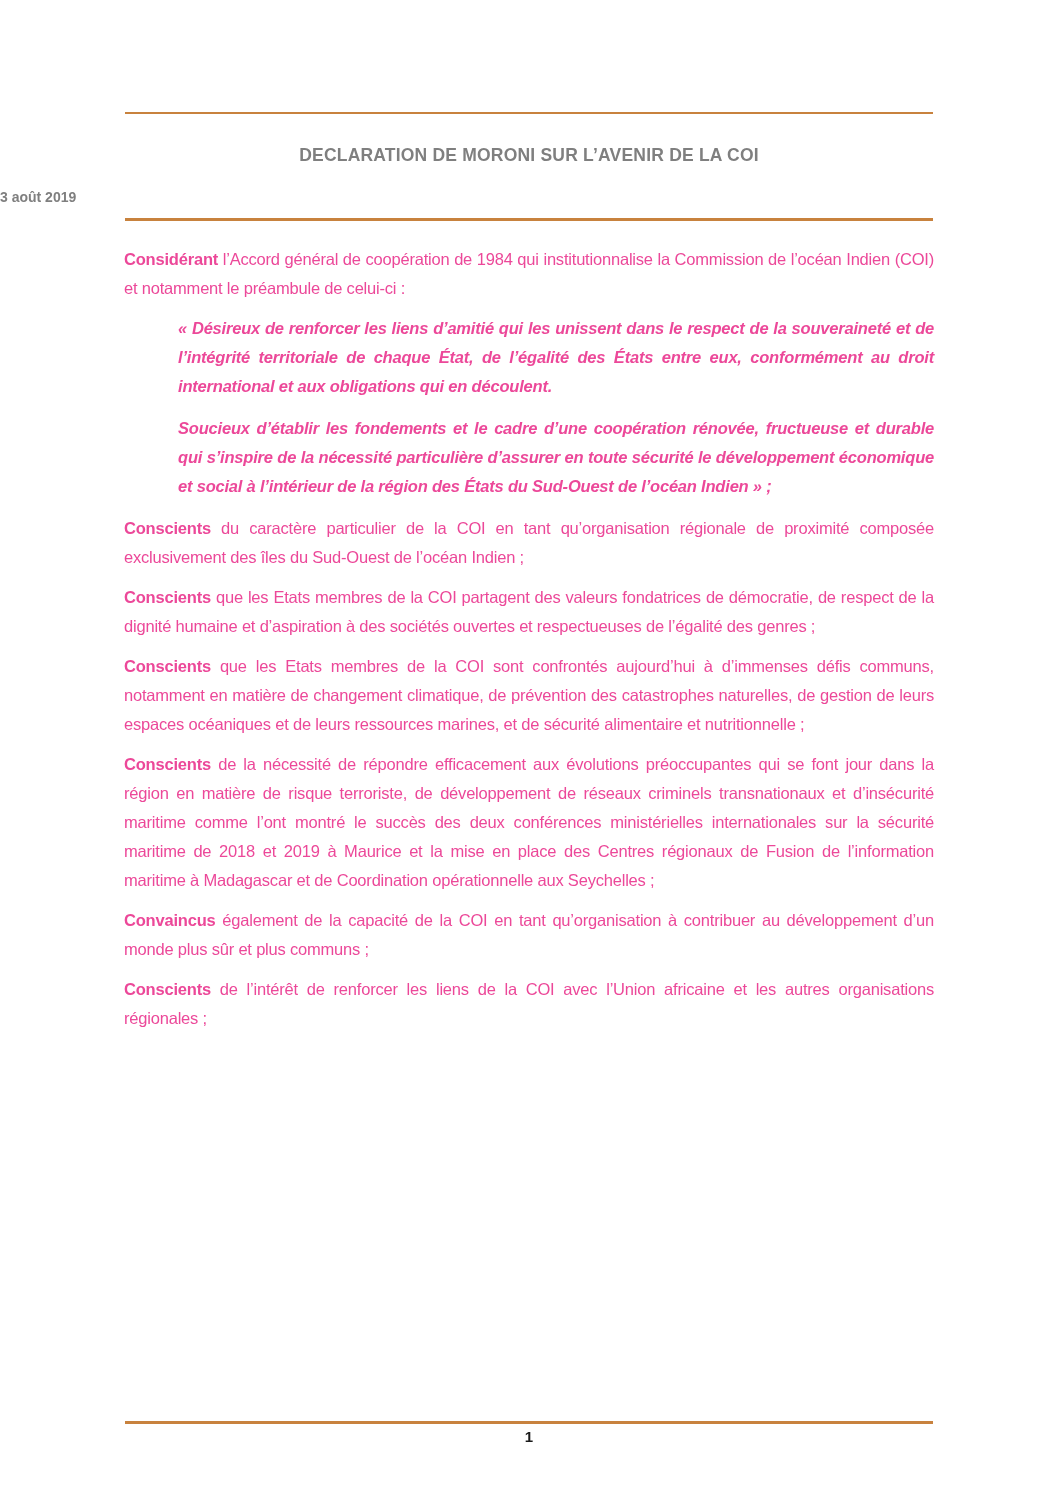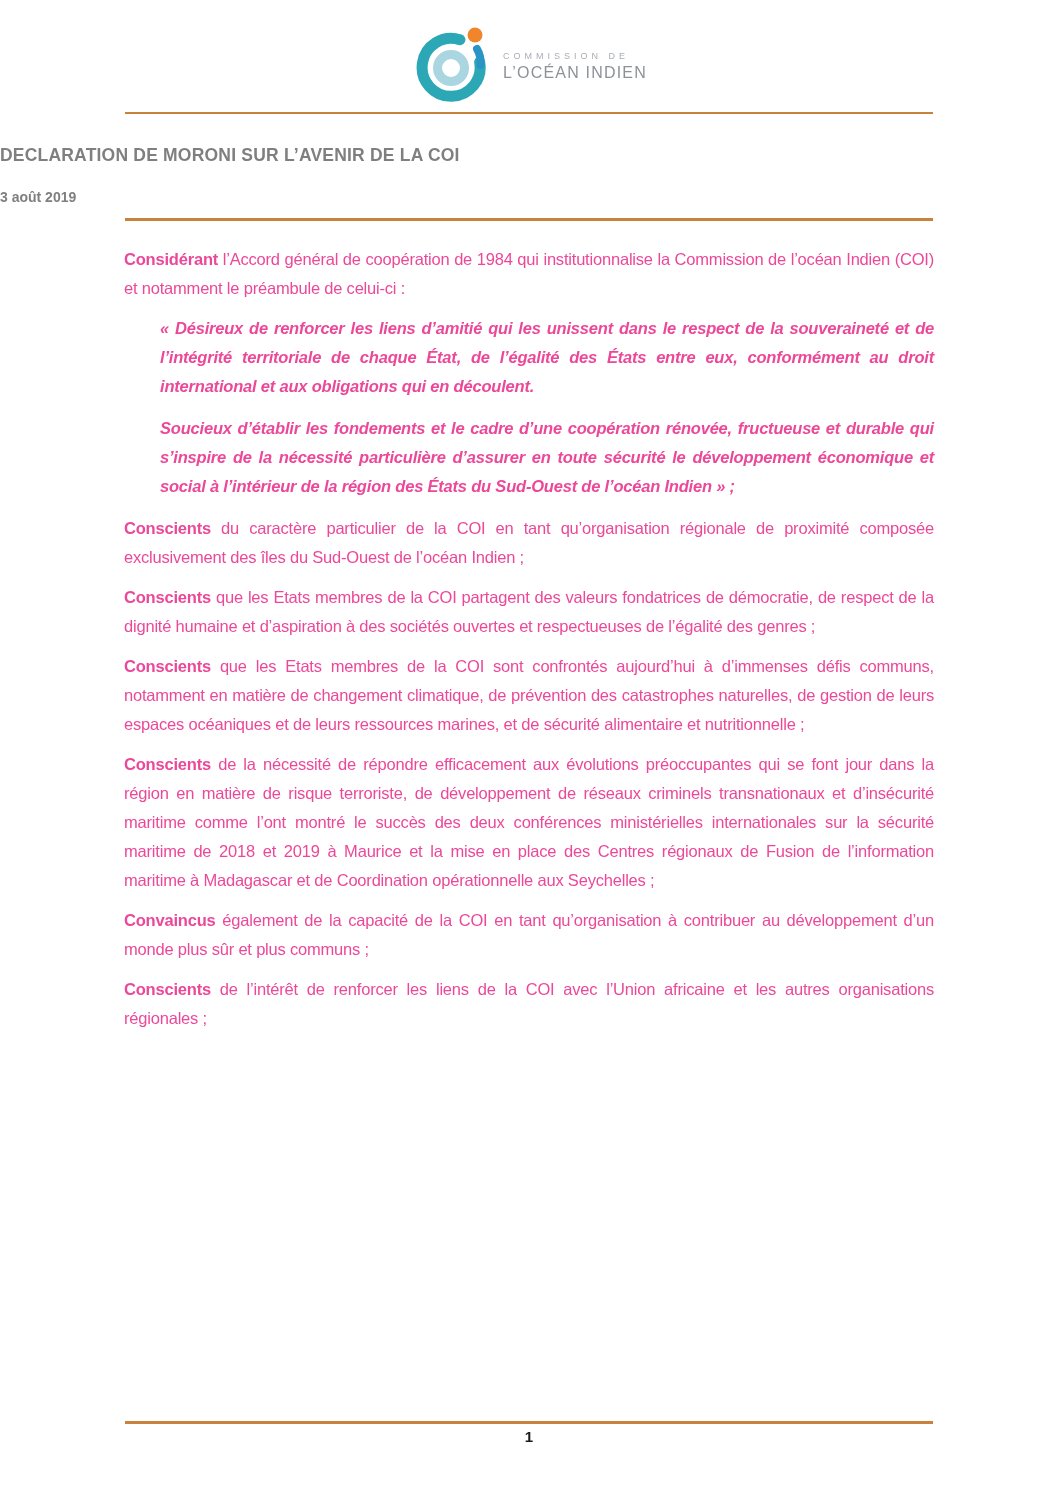--- a/index.html
+++ b/index.html
@@ -49,20 +49,21 @@
   }
   .rule-top    { top: 112px; height: 2px; }
   .rule-title  { top: 218px; height: 3px; }
   .rule-footer { top: 1421px; height: 3px; }
 
   .doc-title {
     position: absolute;
     top: 145px;
     left: 0;
     width: 100%;
+    text-align: center;
     color: #7f7f7f;
     font-weight: bold;
     font-size: 17.5px;
     letter-spacing: 0.2px;
   }
   .doc-date {
     position: absolute;
     top: 189px;
     left: 0;
     width: 100%;
@@ -82,21 +83,21 @@
     font-size: 16.5px;
     line-height: 29px;
     letter-spacing: -0.2px;
   }
   .para {
     text-align: justify;
     margin-bottom: 11px;
   }
   .para .lead { font-weight: bold; }
   .para.quote {
-    margin-left: 36px;
+    margin-left: 54px;
     font-style: italic;
     font-weight: 600;
     margin-bottom: 13px;
   }
 
   
   .page-number {
     position: absolute;
     top: 1428px;
     left: 0;
@@ -105,36 +106,20 @@
     font-size: 15px;
     font-weight: 600;
     color: #1a1a1a;
   }
 </style>
 </head>
 <body>
 
 <div class="page">
 
-  <div class="logo">
-    <svg class="logo-mark" viewBox="0 0 80 80" xmlns="http://www.w3.org/2000/svg" aria-hidden="true">
-
-      <path d="M 68.6 40 A 29 29 0 1 1 48.9 17.7" fill="none" stroke="#2ba7b5" stroke-width="11" stroke-linecap="round"></path>
-
-      <path d="M 66 27 A 27 27 0 0 1 69.5 43" fill="none" stroke="#2a95c5" stroke-width="8" stroke-linecap="round"></path>
-
-      <circle cx="40" cy="46" r="13.5" fill="none" stroke="#a9d6e0" stroke-width="9"></circle>
-
-      <circle cx="64" cy="13" r="7.5" fill="#f0862b"></circle>
-    </svg>
-    <div class="logo-text">
-      <div class="logo-line1">COMMISSION DE</div>
-      <div class="logo-line2">L’OCÉAN INDIEN</div>
-    </div>
-  </div>
 
   <div class="rule rule-top"></div>
 
   <div class="doc-title">DECLARATION DE MORONI SUR L’AVENIR DE LA COI</div>
   <div class="doc-date">3 août 2019</div>
 
   <div class="rule rule-title"></div>
 
   <div class="doc-body">
       <p class="para"><b class="lead">Considérant</b><span class="rest"> l’Accord général de coopération de 1984 qui institutionnalise la Commission de l’océan Indien (COI) et notamment le préambule de celui-ci :</span></p>

